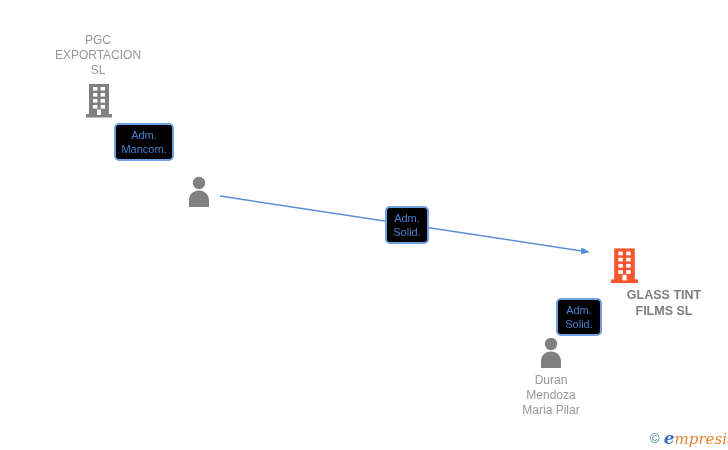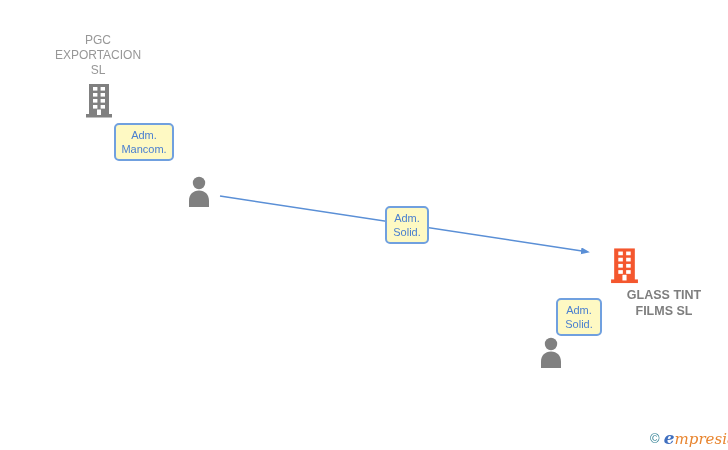--- a/index.html
+++ b/index.html
@@ -16,21 +16,21 @@
     font-size:12px; line-height:15px; color:#979797;
   }
   .company-main {
     font-weight:bold; font-size:12.5px; line-height:16px; color:#7e7e7e;
   }
   .icon { z-index:2; }
   .icon-gray { color:#808080; }
   .icon-orange { color:#f4572e; }
 
   .rel-box {
-    z-index:3; background:#fef9c3;
+    z-index:3; background:#000000;
     border:2px solid #70a0df; border-radius:5px;
     color:#4a7fd0; font-size:11px; line-height:14px;
     text-align:center; white-space:pre-line; padding:3px 5px;
     cursor:pointer;
   }
 
   .logo { z-index:2; font-size:15px; white-space:nowrap; cursor:pointer; }
   .logo .copy { color:#2e7f93; font-size:13px; vertical-align:1px; }
   .logo .brand { font-family:"DejaVu Serif", serif; font-style:italic; }
   .logo .e { color:#3f6fbf; font-weight:bold; font-size:17px; }
@@ -110,19 +110,22 @@
   <div class="abs rel-box" style="left:556px; top:298px; width:46px;">Adm.
 Solid.</div>
 
   <div class="abs icon icon-gray" style="left:536px; top:337px;">
     <svg width="30" height="31" viewBox="0 0 30 31" xmlns="http://www.w3.org/2000/svg">
       <circle cx="15" cy="7" r="6.2" fill="currentColor"></circle>
       <path d="M15 14.5 c-6 0 -10 4.2 -10 10.2 V31 h20 v-6.3 c0 -6 -4 -10.2 -10 -10.2 z" fill="currentColor"></path>
     </svg>
   </div>
 
+  <div class="abs entity-label" style="left:511px; top:373px; width:80px;">Duran
+Mendoza
+Maria Pilar</div>
 
   <div class="abs logo" style="left:650px; top:428px;">
     <span class="copy">©</span>
     <span class="brand"><span class="e">e</span><span class="rest">mpresia</span></span>
   </div>
 
 </div>
 
 </body></html>

